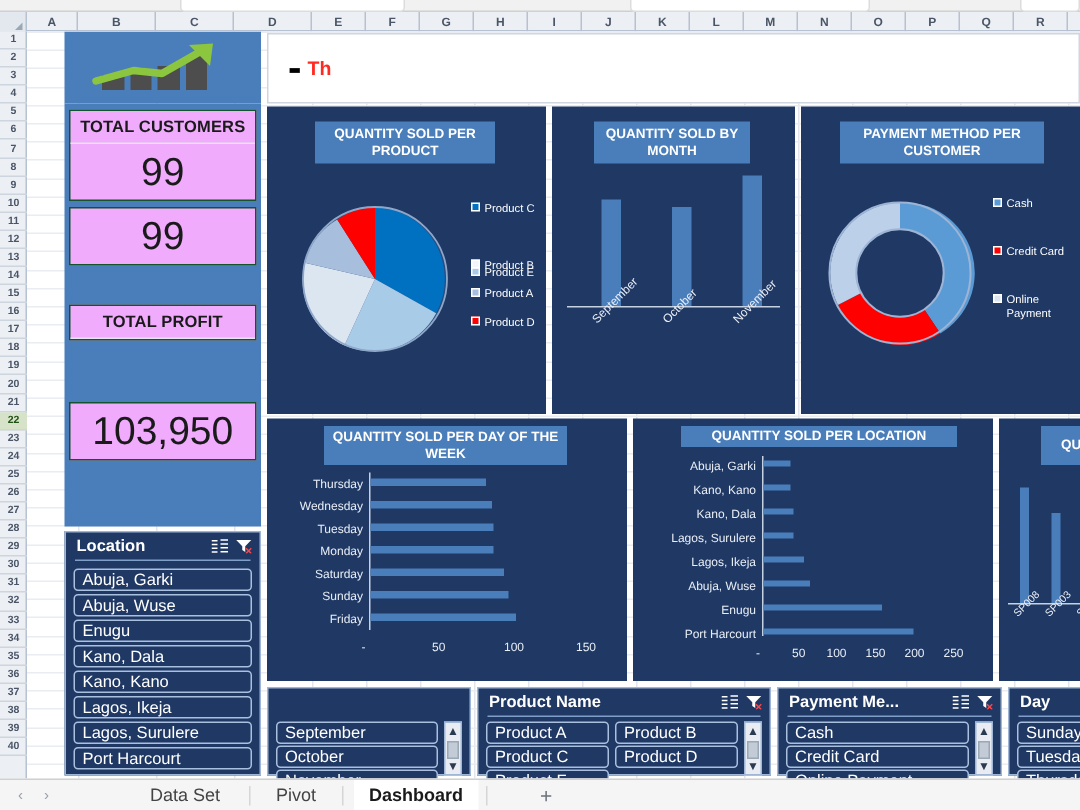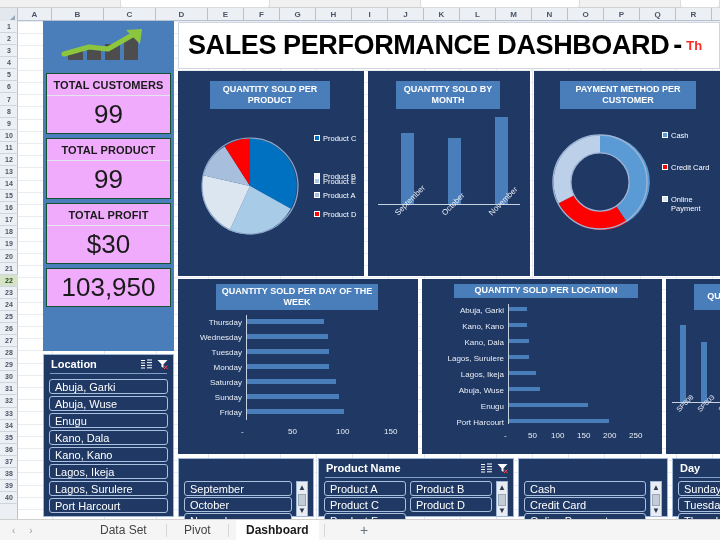--- a/index.html
+++ b/index.html
@@ -257,37 +257,34 @@
           <rect x="12" y="23" width="15" height="10" fill="#4d4d4d"></rect>
           <path d="M31 20 q7 -4 14 0 v13 h-14 z" fill="#4d4d4d"></path>
           <rect x="49" y="17" width="15" height="16" fill="#4d4d4d"></rect>
           <path d="M68 12 q7 -4 14 0 v21 h-14 z" fill="#4d4d4d"></path>
           <path d="M8 27 L33 20 L52 22 L80 6" stroke="#8cc63f" stroke-width="5" fill="none" stroke-linecap="round" stroke-linejoin="round"></path>
           <path d="M70 3 L86 2 L84 17 Z" fill="#8cc63f"></path>
         </svg>
       </div>
 
       <div class="title-bar">
-        <span class="title-main">SALES PERFORMANCE DASHBOARD</span>
         <span class="title-dash">-</span>
         <span class="title-sub">Th</span>
       </div>
 
       <div class="kpi-strip">
         <div class="kpi k0">
           <div class="lab">TOTAL CUSTOMERS</div>
           <div class="val">99</div>
         </div>
         <div class="kpi k1">
-          <div class="lab">TOTAL PRODUCT</div>
           <div class="val">99</div>
         </div>
         <div class="kpi k2">
           <div class="lab">TOTAL PROFIT</div>
-          <div class="val">$30</div>
         </div>
         <div class="kpi k3">
           <div class="val">103,950</div>
         </div>
       </div>
 
       <div class="panel" style="left:160px;top:50px;width:186px;height:205px;">
         <div class="ptitle" style="left:32px;top:10px;width:120px;height:28px;">QUANTITY SOLD PER PRODUCT</div>
         <svg style="position:absolute;left:12px;top:55px;" width="120" height="120" viewBox="0 0 100 100">
           <circle cx="50" cy="50" r="40" fill="#2b4a7d"></circle>
@@ -473,20 +470,34 @@
         <div class="sitem" style="left:91px;top:38px;width:82px;">Product D</div>
         <div class="sitem" style="left:5px;top:54px;width:82px;">Product F</div>
         <div class="sbar" style="left:177px;top:22px;height:36px;">
           <div class="ar" style="top:0;">▲</div>
           <div class="thumb" style="top:12px;height:12px;"></div>
           <div class="ar" style="bottom:0;">▼</div>
         </div>
       </div>
 
       <div class="slicer" style="left:500px;top:437px;width:150px;height:59px;">
+        <div class="sh">
+          <div class="st">Payment Me...</div>
+          <div class="sicons">
+            <svg width="11" height="10" viewBox="0 0 11 10">
+              <path d="M0 1.5 h4 M0 4 h4 M0 6.5 h4 M0 9 h4" stroke="#fff" stroke-width="1.1"></path>
+              <path d="M6 1 h5 M6 3.6 h5 M6 6.2 h5 M6 8.8 h5" stroke="#fff" stroke-width="1"></path>
+            </svg>
+            <svg width="11" height="10" viewBox="0 0 11 10">
+              <path d="M0.5 1 h10 L6.5 5.2 V9 L4.5 7.7 V5.2 Z" fill="#fff"></path>
+              <path d="M7 6.5 l3.5 3.5 M10.5 6.5 l-3.5 3.5" stroke="#ff4444" stroke-width="1"></path>
+            </svg>
+          </div>
+          <div class="rule"></div>
+        </div>
         <div class="sitem" style="left:5px;top:22px;width:122px;">Cash</div>
         <div class="sitem" style="left:5px;top:38px;width:122px;">Credit Card</div>
         <div class="sitem" style="left:5px;top:54px;width:122px;">Online Payment</div>
         <div class="sbar" style="left:131px;top:22px;height:36px;">
           <div class="ar" style="top:0;">▲</div>
           <div class="thumb" style="top:12px;height:12px;"></div>
           <div class="ar" style="bottom:0;">▼</div>
         </div>
       </div>
 

